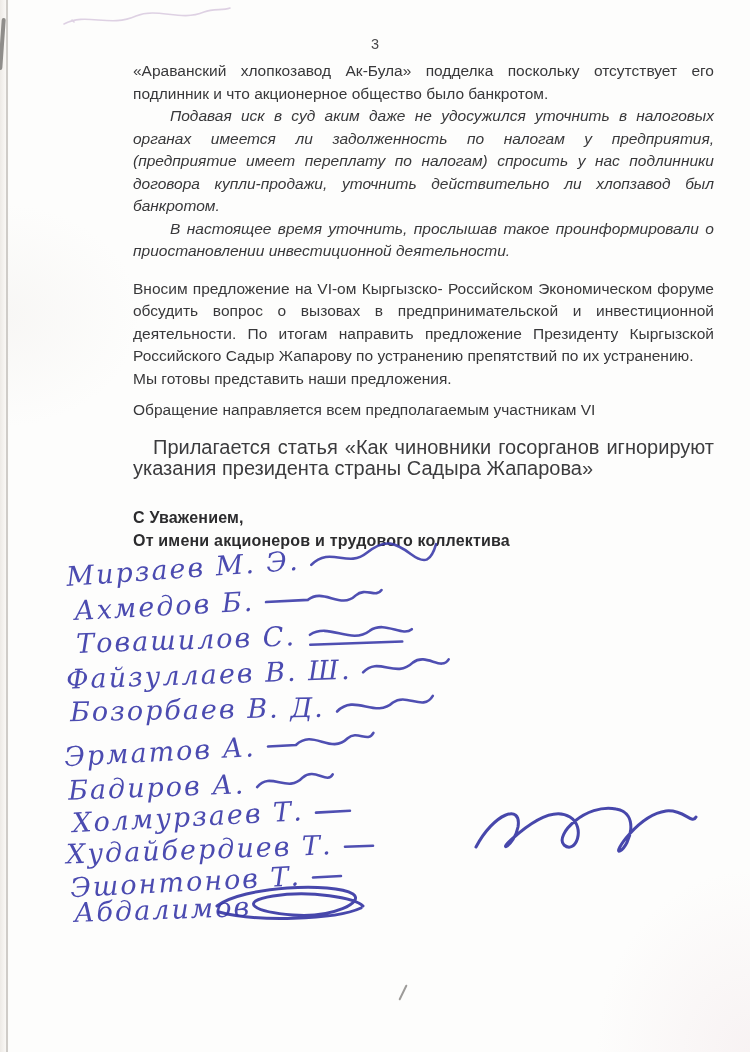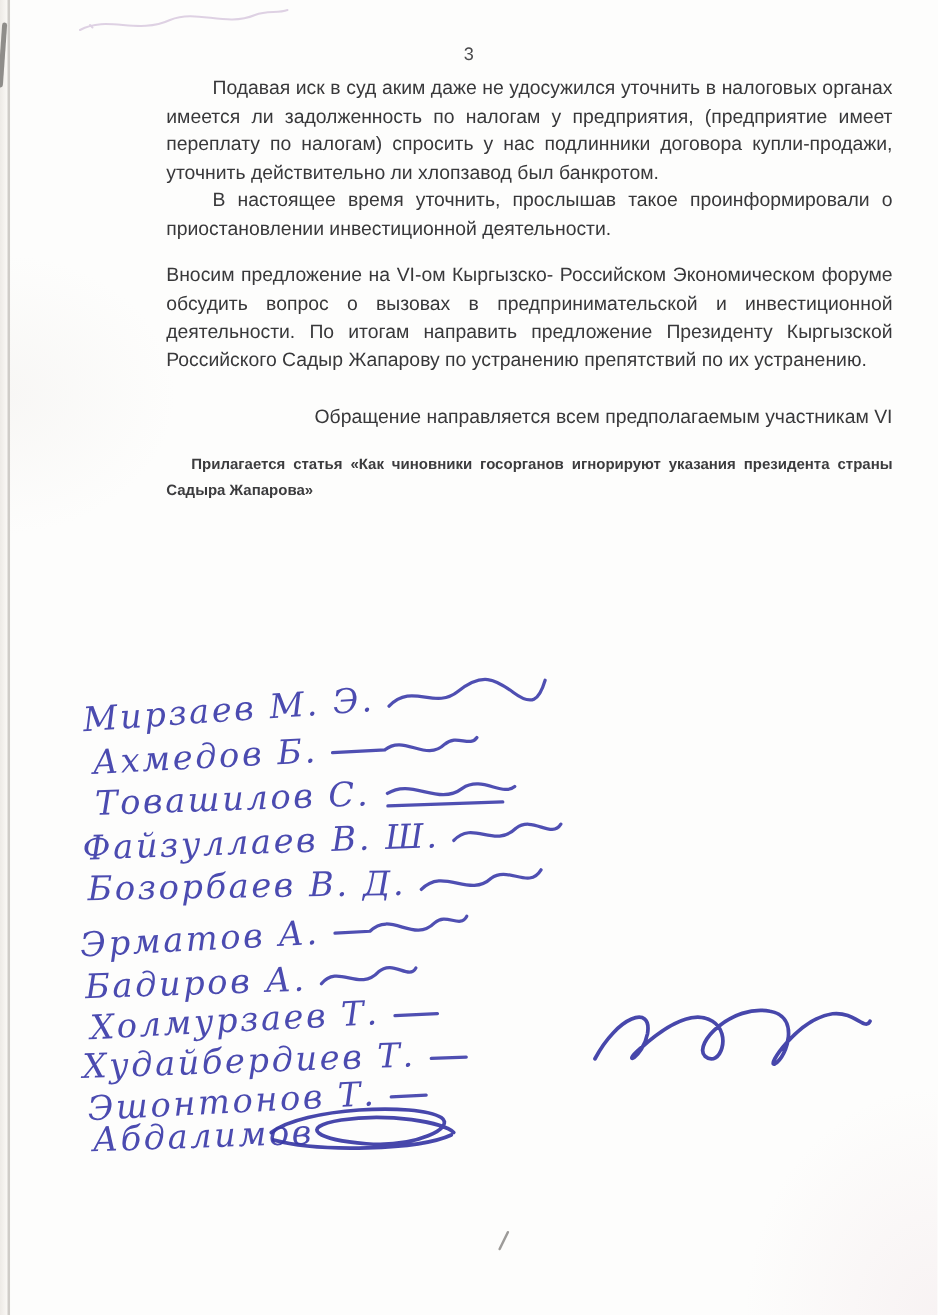--- a/index.html
+++ b/index.html
@@ -39,30 +39,30 @@
   .page-number {
     position: absolute; top: 36px; left: 0; right: 0;
     text-align: center; font-size: 14.5px; color: #4a4a4c;
   }
 
   .content {
     position: absolute; top: 60px; left: 133px; width: 581px;
     font-size: 15.5px; line-height: 22.5px;
   }
   .para { text-align: justify; }
-  .para.indent { text-indent: 37px; }
+  .para.indent { text-indent: 37px; font-style: italic; }
   .gap-sm { height: 9px; }
   .gap-md { height: 15px; }
   .gap-lg { height: 26px; }
 
-  .centered-note { text-align: right; line-height: 22.5px; margin-top: 14px; }
+  .centered-note { text-align: left; line-height: 22.5px; }
 
   .attachment {
-    text-align: justify; font-size: 12px; line-height: 21.5px;
-    text-indent: 20px; color: #3c3c3e; font-weight: bold;
+    text-align: justify; font-size: 20px; line-height: 21.5px;
+    text-indent: 20px; color: #3c3c3e;
   }
 
   .closing { font-weight: 700; font-size: 16px; line-height: 23px; color: #2c2c2e; letter-spacing: 0.2px; }
 
   
   .signatures { position: absolute; left: 0; top: 0; width: 750px; height: 1052px; pointer-events: none; }
   .sig-row {
     position: absolute; white-space: nowrap;
     font-family: "DejaVu Serif", serif; font-style: italic;
     color: #3c3caa; display: flex; align-items: center; gap: 10px;
@@ -84,31 +84,37 @@
   <div class="edge-dark"></div>
 
   <svg class="corner-scribble" width="180" height="34" viewBox="0 0 180 34">
     <path d="M6,22 C28,10 52,26 78,14 C100,5 122,20 146,10 C156,6 164,9 172,6"></path>
     <path d="M14,18 l2,2"></path>
   </svg>
 
   <div class="page-number">3</div>
 
   <div class="content">
+    <p class="para">«Араванский хлопкозавод Ак-Була»  подделка поскольку отсутствует его подлинник и что акционерное общество было банкротом.</p>
     <p class="para indent">Подавая иск в суд аким даже не удосужился уточнить в налоговых органах имеется ли задолженность по налогам у предприятия, (предприятие имеет переплату по налогам) спросить у нас подлинники договора купли-продажи, уточнить действительно ли хлопзавод был банкротом.</p>
     <p class="para indent">В настоящее время уточнить, прослышав такое проинформировали о приостановлении инвестиционной деятельности.</p>
     <div class="gap-md"></div>
     <p class="para">Вносим предложение на VI-ом Кыргызско- Российском Экономическом форуме обсудить вопрос о вызовах в предпринимательской и инвестиционной деятельности. По итогам направить предложение Президенту Кыргызской Российского Садыр Жапарову по устранению препятствий по их устранению.</p>
+    <p class="para">Мы готовы представить наши предложения.</p>
     <div class="gap-sm"></div>
     <div class="centered-note">
       <div>Обращение направляется всем предполагаемым участникам VI</div>
     </div>
     <div class="gap-md"></div>
     <p class="attachment">Прилагается статья «Как чиновники госорганов игнорируют указания президента страны Садыра Жапарова»</p>
     <div class="gap-lg"></div>
+    <div class="closing">
+      <div>С Уважением,</div>
+      <div>От имени акционеров и трудового коллектива</div>
+    </div>
   </div>
 
   <div class="signatures">
 
     <div class="sig-row" style="left:66px; top:548px; transform:rotate(-4deg);">
       <span class="sig-name">Мирзаев М. Э.</span>
       <svg class="flourish" width="130" height="30" viewBox="0 0 130 30">
           <path d="M2,20 C22,2 38,26 58,12 S 88,4 102,16 S 122,24 128,8"></path>
         </svg>
     </div>

